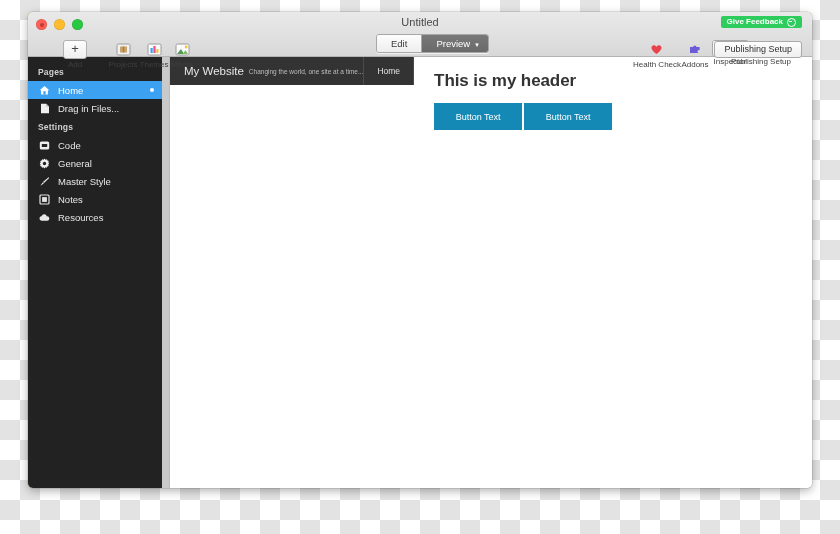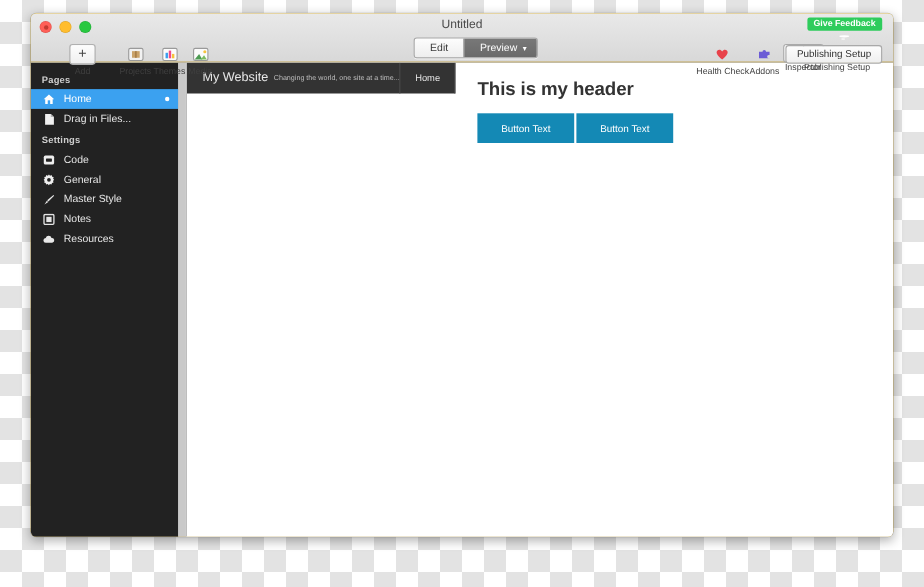--- a/index.html
+++ b/index.html
@@ -18,21 +18,21 @@
     background-size: 40px 40px;
     background-position: 0 0, 20px 20px;
   }
   
   .window {
     position: absolute;
     left: 28px;
     top: 12px;
     width: 784px;
     height: 476px;
-    background: #eab308;
+    background: #bef264;
     border-radius: 5px;
     box-shadow: 0 3px 10px rgba(0,0,0,0.30), 0 0 0 0.5px rgba(0,0,0,0.18);
     overflow: hidden;
     display: flex;
     flex-direction: column;
   }
   
   .toolbar {
     position: relative;
     height: 44px;
@@ -131,21 +131,20 @@
     background: #2ecc5c;
     border-radius: 2px;
     color: #fff;
     font-size: 8px;
     font-weight: bold;
     line-height: 12px;
     padding: 0 6px 0 6px;
     display: flex;
     align-items: center;
     gap: 4px;
-    flex-direction: column;
   }
   .feedback .dotico {
     width: 7px; height: 7px;
     border-radius: 50%;
     border: 1.4px solid #fff;
     display: inline-block;
     position: relative;
   }
   .feedback .dotico::after {
     content:"";

